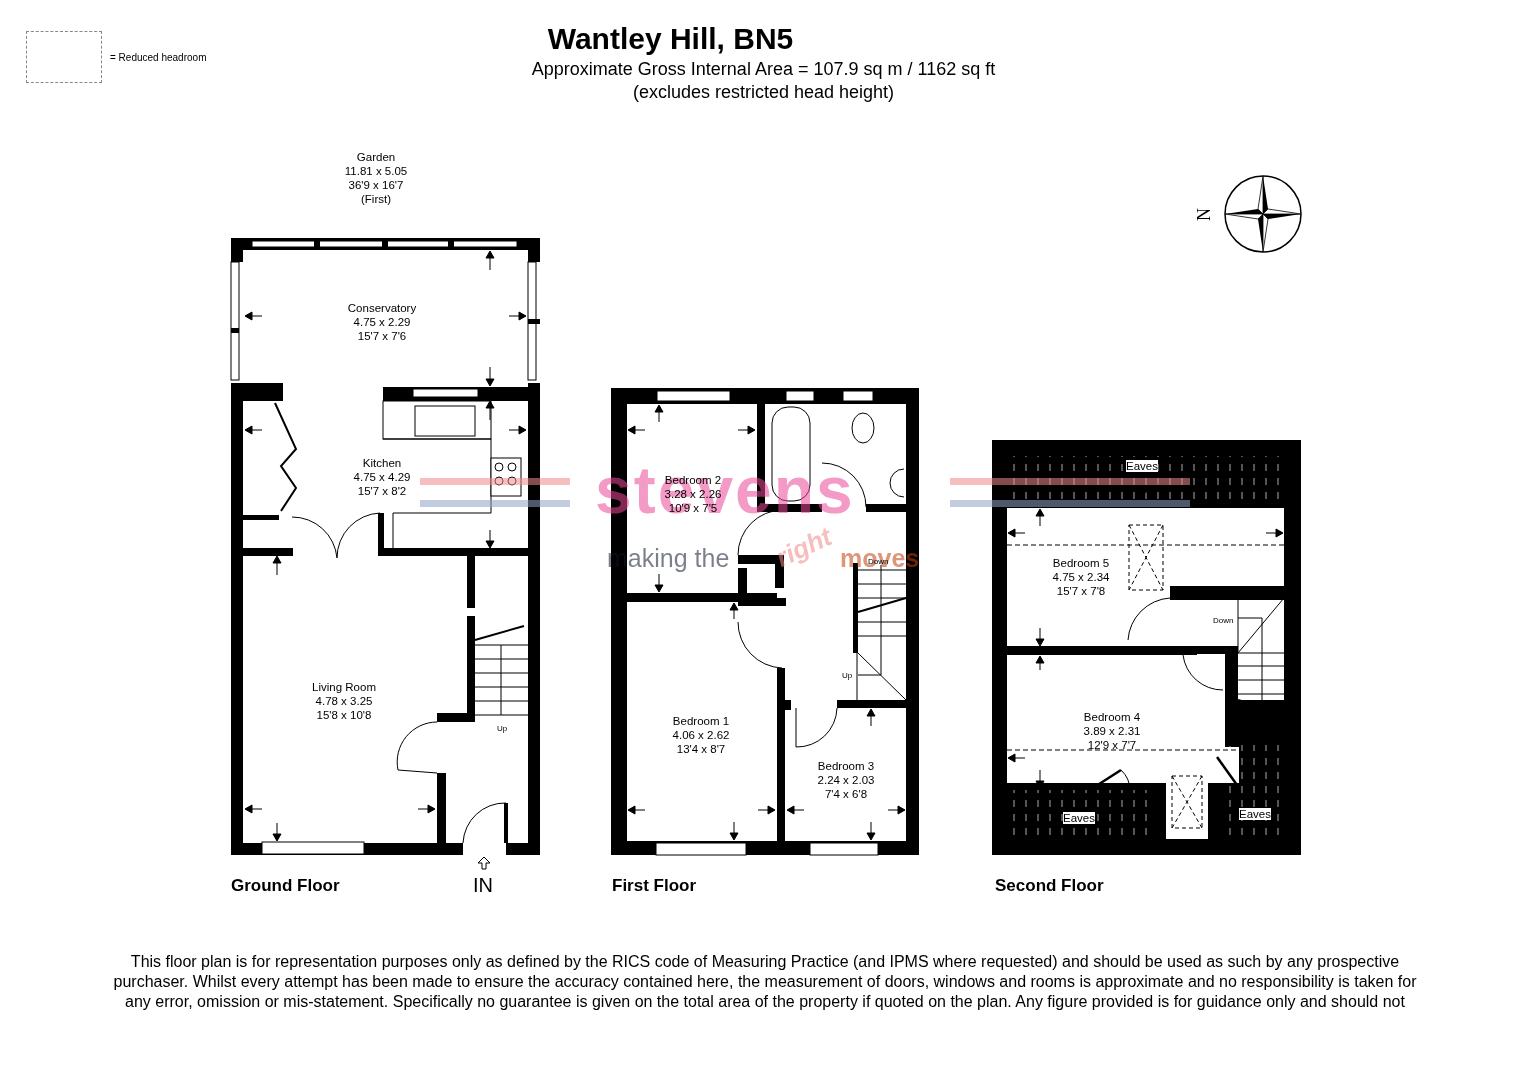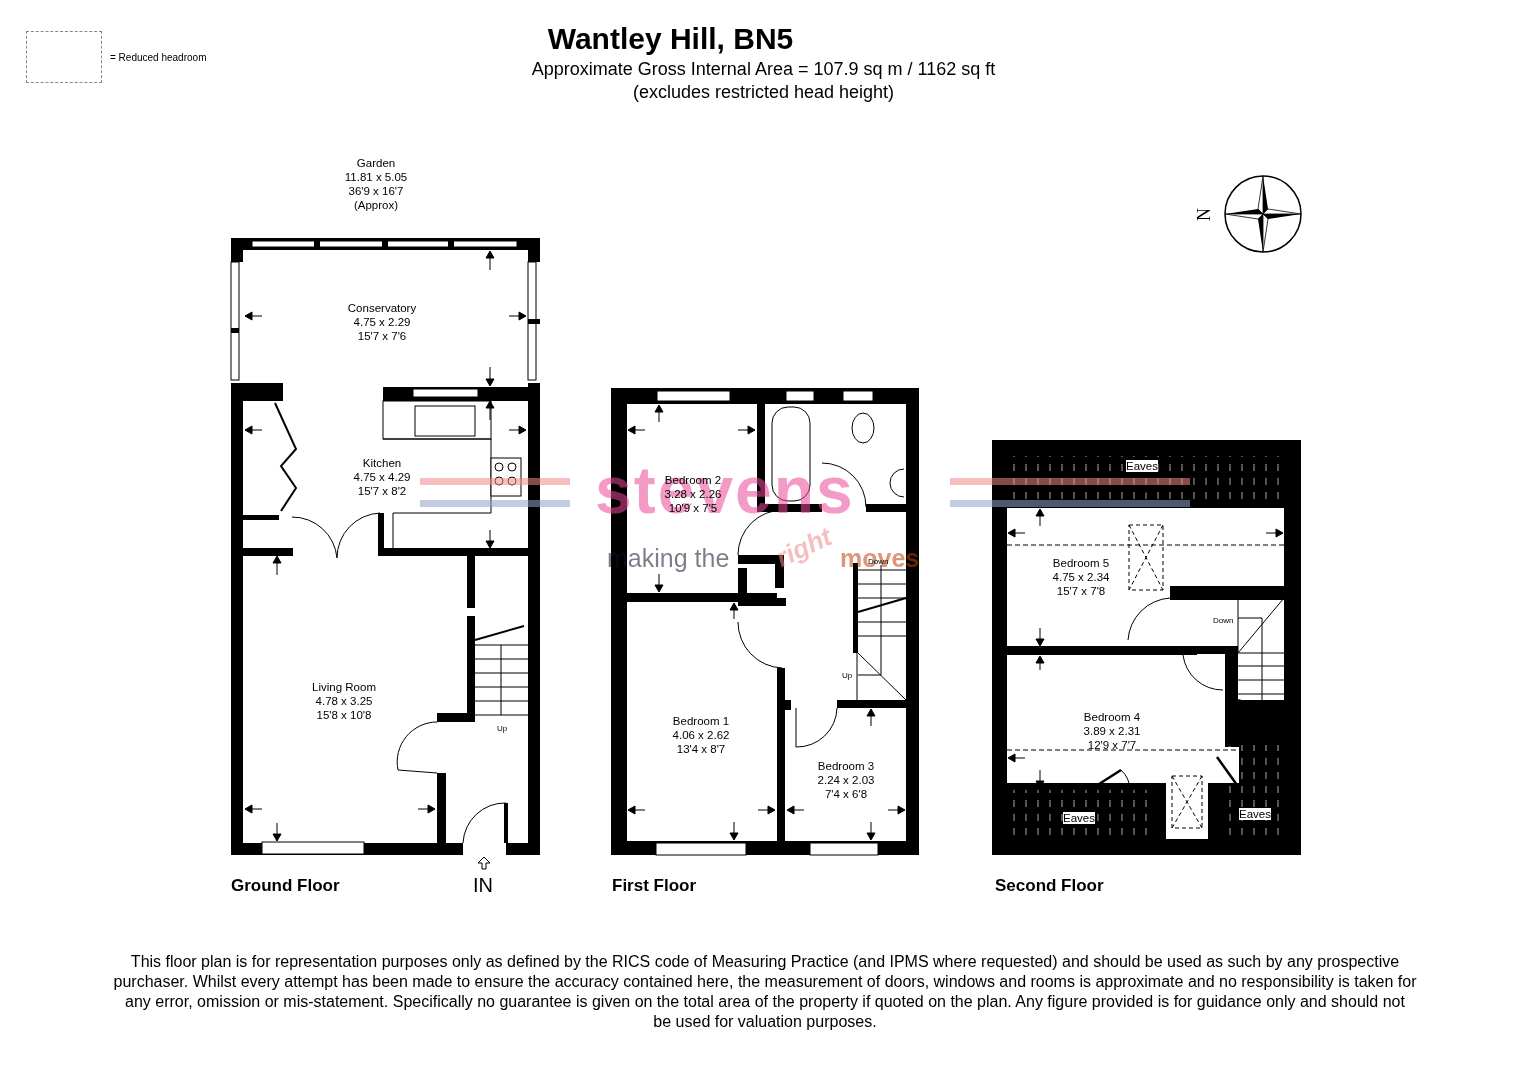--- a/index.html
+++ b/index.html
@@ -277,25 +277,25 @@
   <div class="abs" style="left:0;top:8px;width:150px;height:7px;background:#f08a8a;"></div>
   <div class="abs" style="left:0;top:30px;width:150px;height:7px;background:#8fa3c8;"></div>
   <div class="abs" style="left:530px;top:8px;width:240px;height:7px;background:#f08a8a;"></div>
   <div class="abs" style="left:530px;top:30px;width:240px;height:7px;background:#8fa3c8;"></div>
   <div class="abs" style="left:175px;top:-18px;font-size:66px;font-weight:bold;color:#ec4899;letter-spacing:2px;">stevens</div>
   <div class="abs" style="left:187px;top:74px;font-size:25px;font-weight:normal;color:#0f172a;text-align:right;">making the</div>
   <div class="abs" style="left:355px;top:62px;font-size:26px;font-style:italic;font-weight:bold;color:#f08a8a;transform:rotate(-25deg);">right</div>
   <div class="abs" style="left:420px;top:74px;font-size:25px;font-weight:bold;color:#c2410c;">moves</div>
 </div>
 
-<div class="abs room-label" style="left:376px;top:150px;margin-top:6px;">
+<div class="abs room-label" style="left:376px;top:150px;">
   <div>Garden</div>
   <div>11.81 x 5.05</div>
   <div>36'9 x 16'7</div>
-  <div>(Approx)</div>
+  <div>(First)</div>
 </div>
 
 <div class="abs room-label" style="left:382px;top:301px;">
   <div>Conservatory</div>
   <div>4.75 x 2.29</div>
   <div>15'7 x 7'6</div>
 </div>
 <div class="abs room-label" style="left:382px;top:456px;">
   <div>Kitchen</div>
   <div>4.75 x 4.29</div>
@@ -342,14 +342,13 @@
 <div class="abs" style="left:1126px;top:460px;font-size:11.5px;background:#fff;">Eaves</div>
 <div class="abs" style="left:1063px;top:812px;font-size:11.5px;background:#fff;">Eaves</div>
 <div class="abs" style="left:1239px;top:808px;font-size:11.5px;background:#fff;">Eaves</div>
 <div class="abs" style="left:1213px;top:616px;font-size:8px;">Down</div>
 <div class="abs floor-label" style="left:995px;top:876px;">Second Floor</div>
 
 <div class="abs disclaimer">
   <div>This floor plan is for representation purposes only as defined by the RICS code of Measuring Practice (and IPMS where requested) and should be used as such by any prospective</div>
   <div>purchaser. Whilst every attempt has been made to ensure the accuracy contained here, the measurement of doors, windows and rooms is approximate and no responsibility is taken for</div>
   <div>any error, omission or mis-statement. Specifically no guarantee is given on the total area of the property if quoted on the plan. Any figure provided is for guidance only and should not</div>
-  <div>be used for valuation purposes.</div>
 </div>
 
 </body></html>

